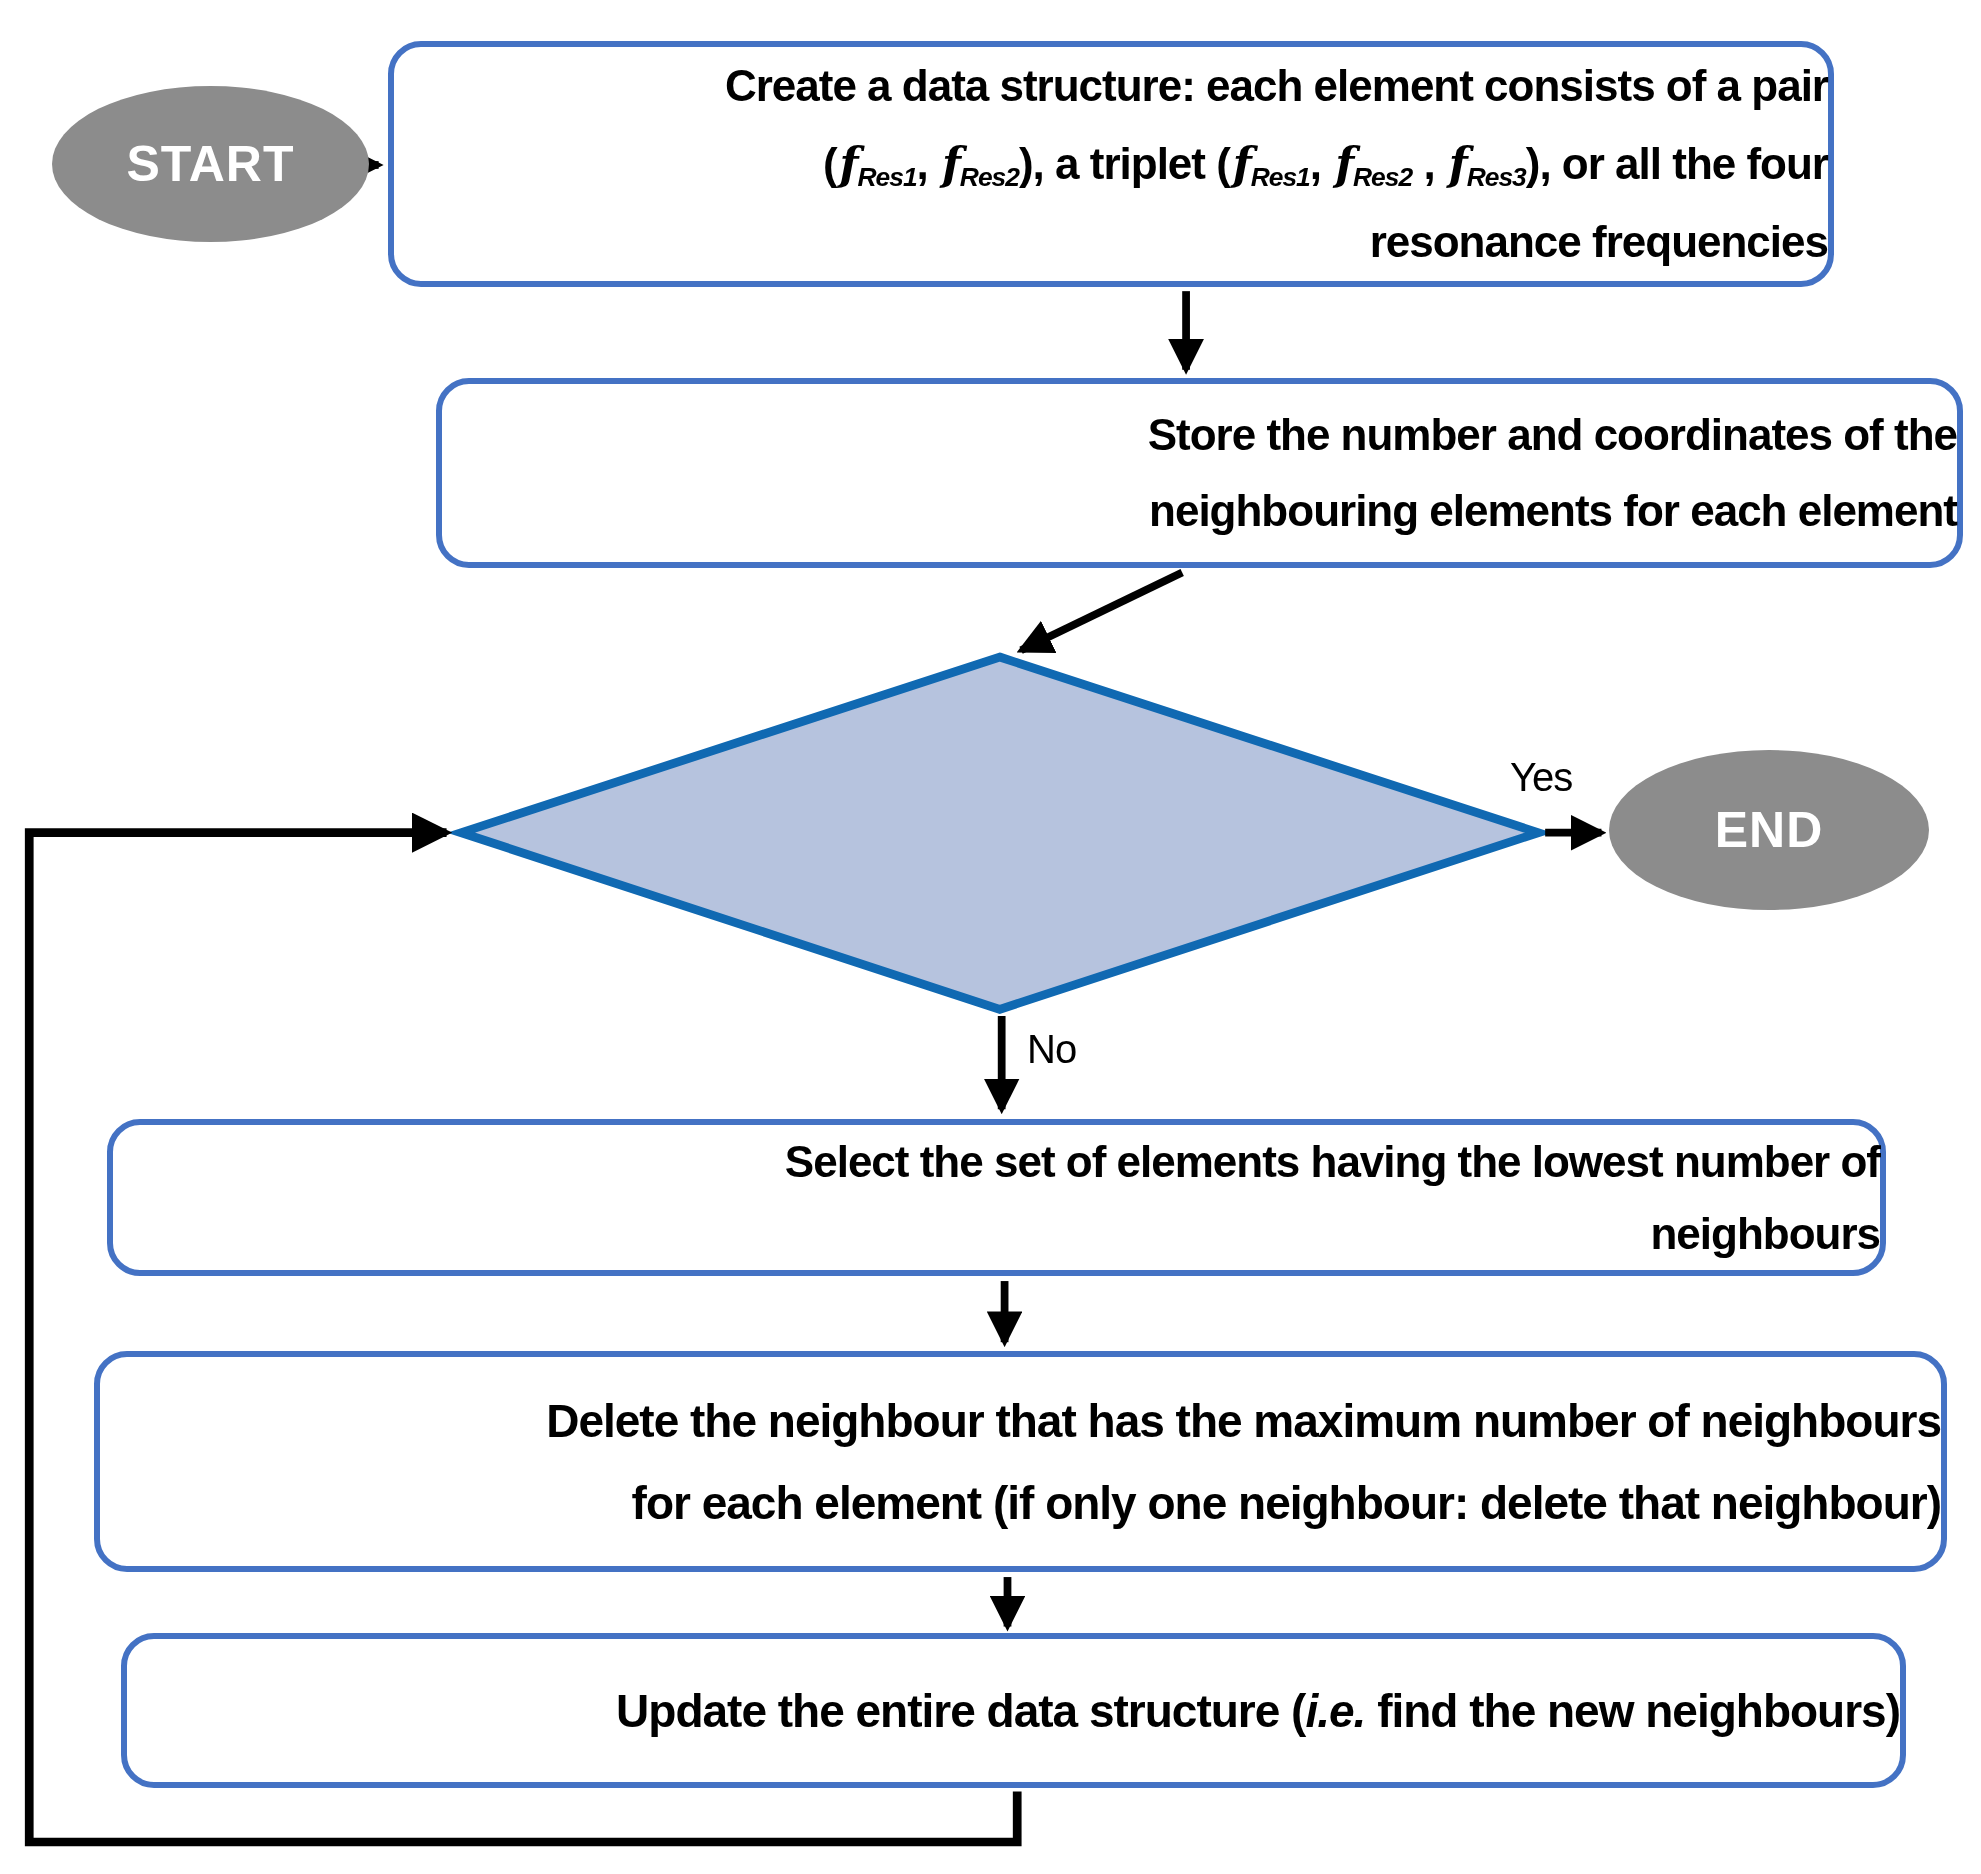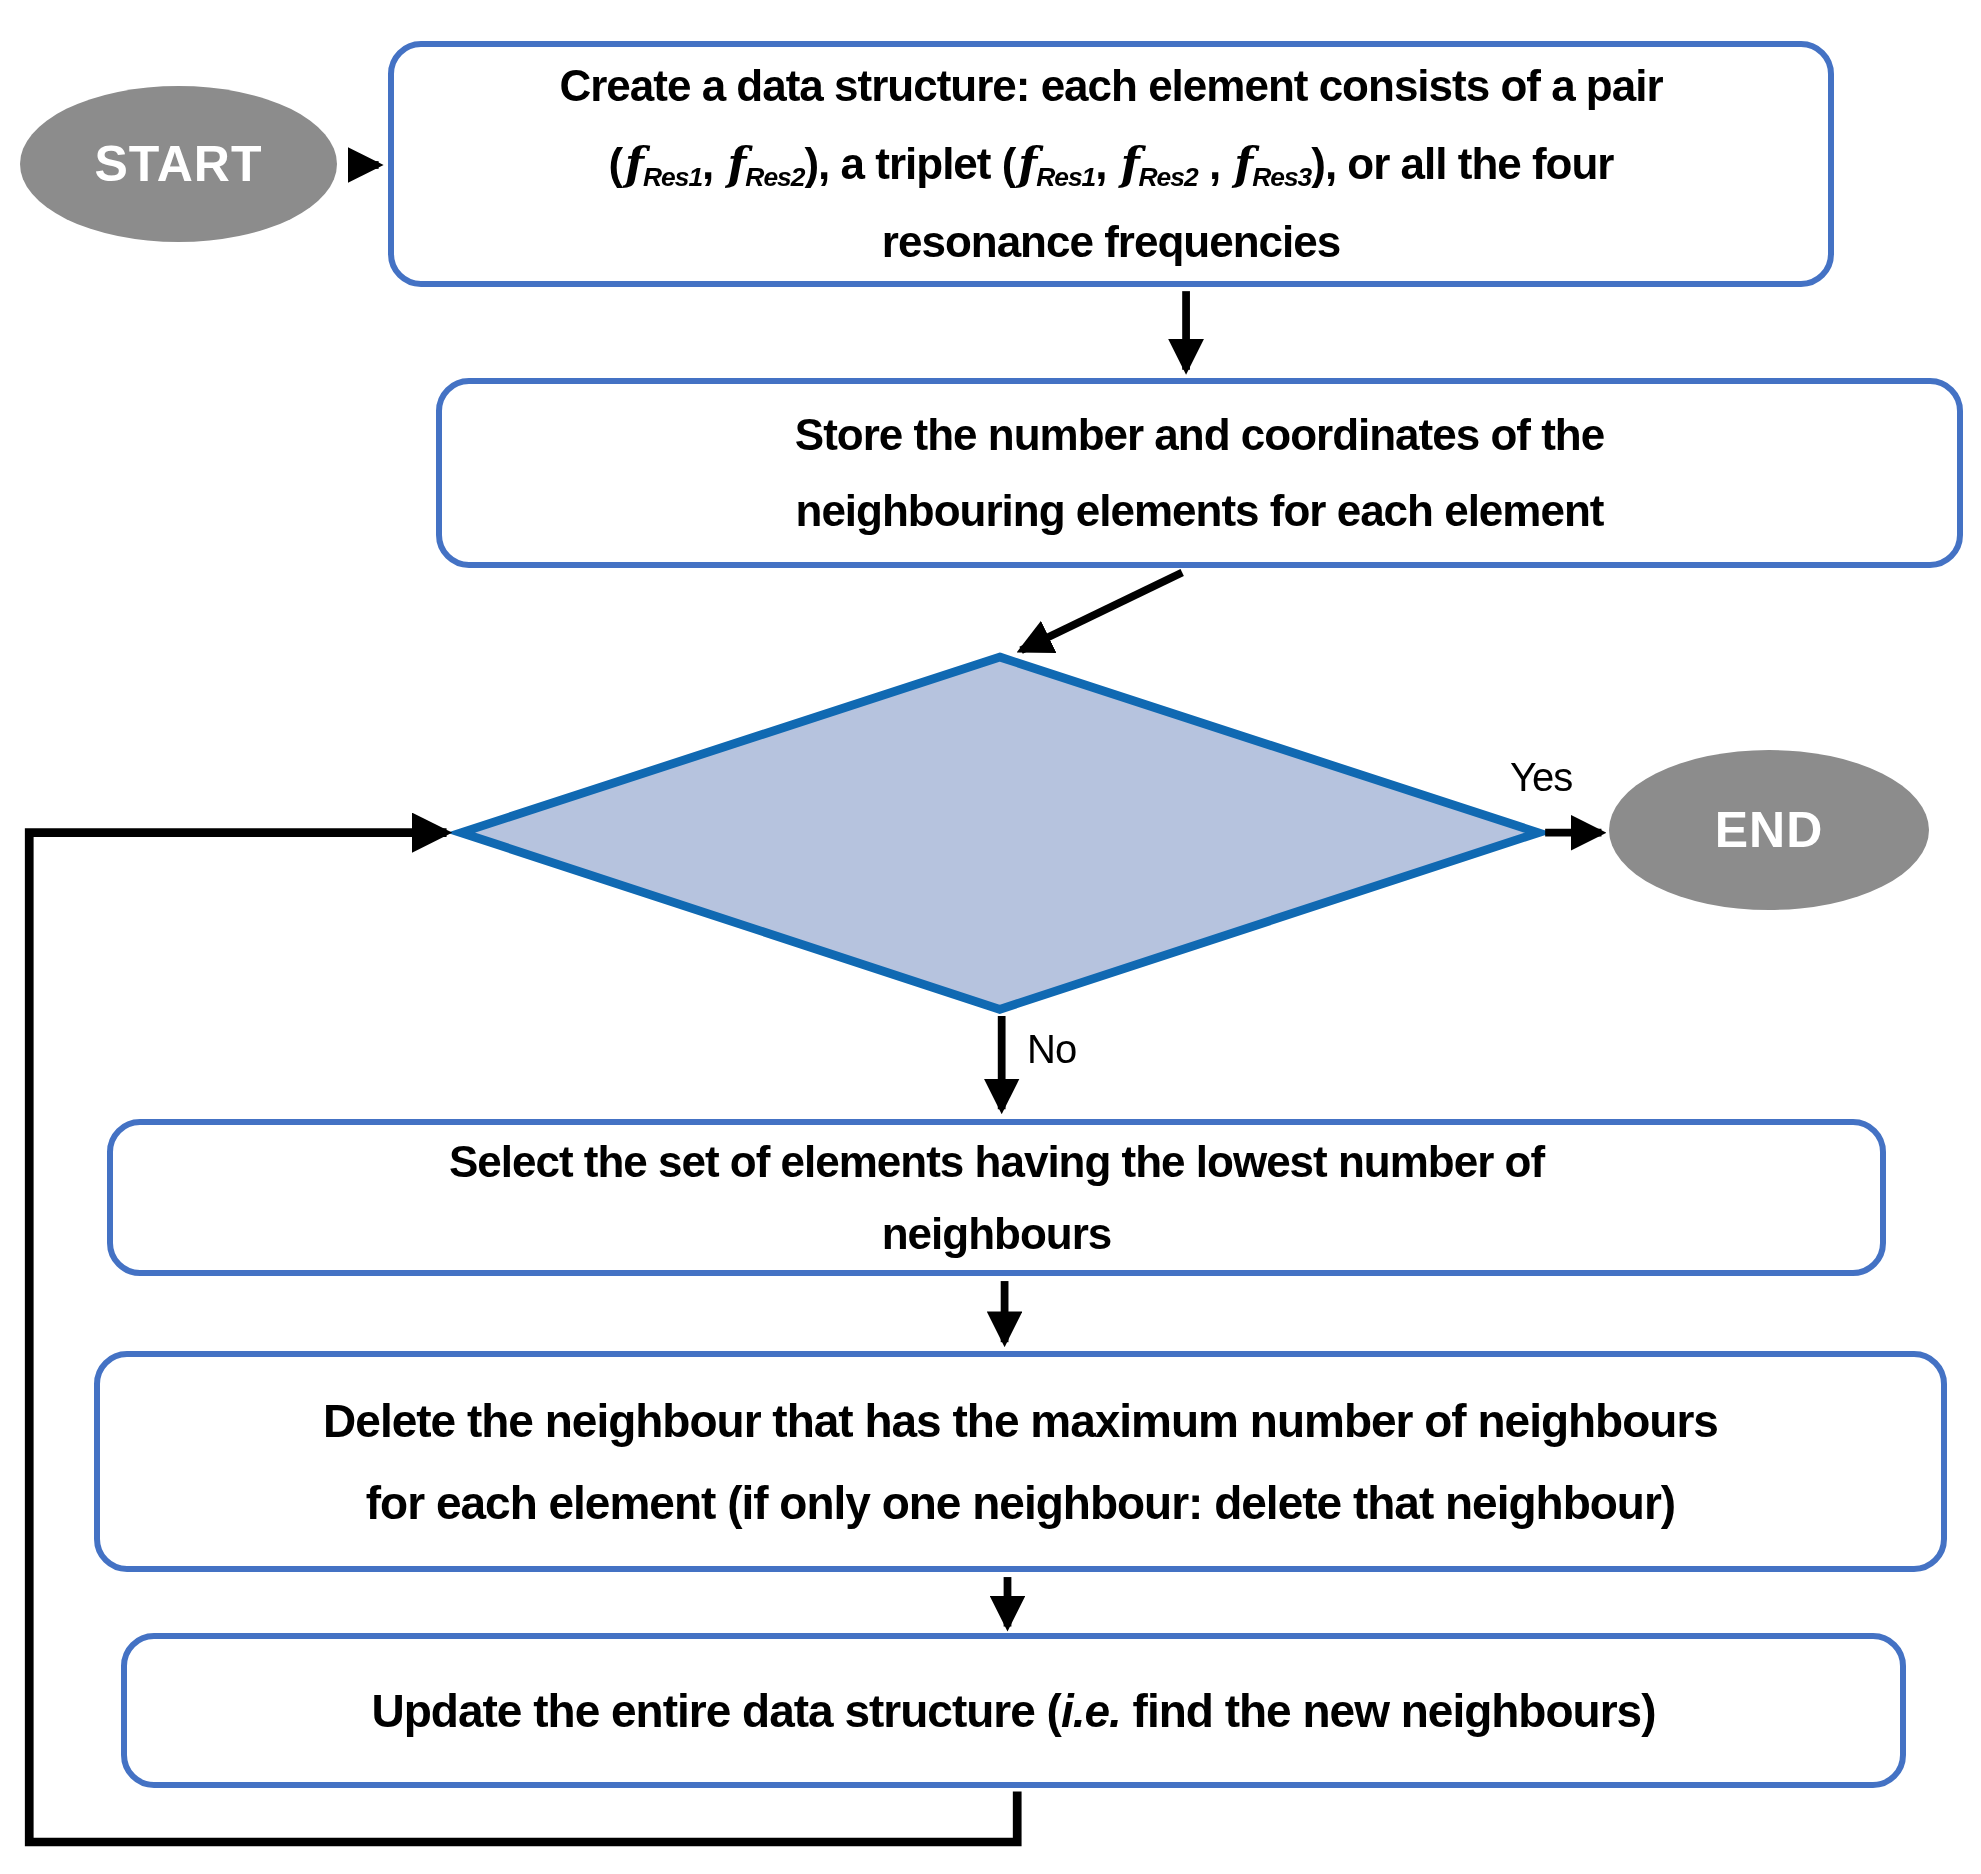--- a/index.html
+++ b/index.html
@@ -10,25 +10,25 @@
     font-family:"Liberation Sans","DejaVu Sans",sans-serif;
     color:#000;
     overflow:hidden;
   }
   #connectors{position:absolute;left:0;top:0;width:1982px;height:1875px;z-index:1;}
   .node{position:absolute;z-index:2;display:flex;flex-direction:column;align-items:center;justify-content:center;text-align:center;box-sizing:border-box;}
   .oval{
     background:#8C8C8C;color:#fff;border-radius:50%;
     font-weight:700;letter-spacing:1px;
   }
-  #start-oval{left:20px;top:86px;width:317px;height:156px;font-size:50px;}
+  #start-oval{left:52px;top:86px;width:317px;height:156px;font-size:50px;}
   #end-oval{left:1609px;top:750px;width:320px;height:160px;font-size:50px;}
   .box{
     background:#fff;border:6.8px solid #4472C4;border-radius:33px;
-    font-weight:700;font-size:44px;letter-spacing:-1px;
+    font-weight:700;font-size:44px;letter-spacing:-1px;align-items:flex-end;
   }
   .box .line{white-space:nowrap;}
   #box-create{left:388px;top:41px;width:1446px;height:246px;line-height:78px;}
   #box-store{left:436px;top:378px;width:1527px;height:190px;line-height:76px;}
   #box-select{left:107px;top:1119px;width:1779px;height:157px;line-height:72px;}
   #box-delete{left:66px;top:1351px;width:1853px;height:221px;line-height:82px;font-size:46px;margin-left:28px;}
   #box-update{left:121px;top:1633px;width:1785px;height:155px;line-height:68px;font-size:46px;}
   #diamond-text{
     left:708px;top:718px;width:582px;height:233px;
     font-weight:700;font-size:45px;line-height:84px;letter-spacing:-1px;

